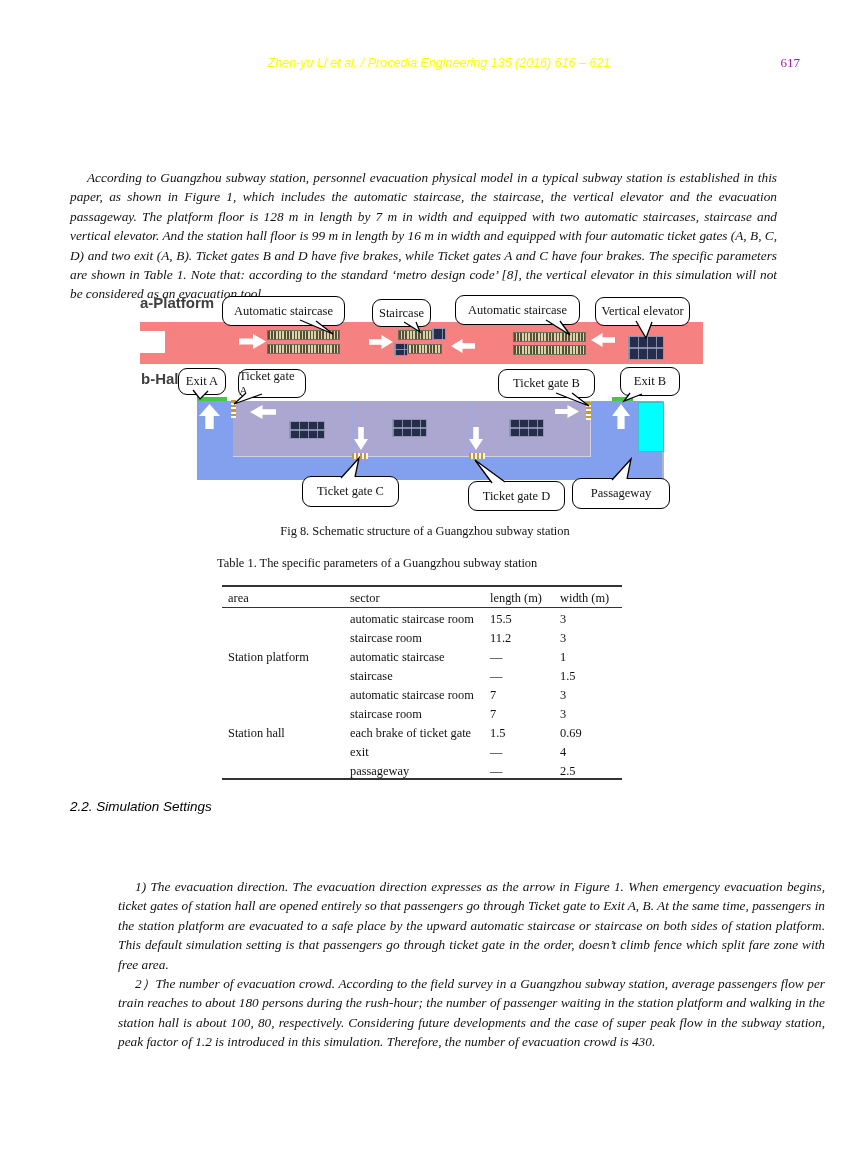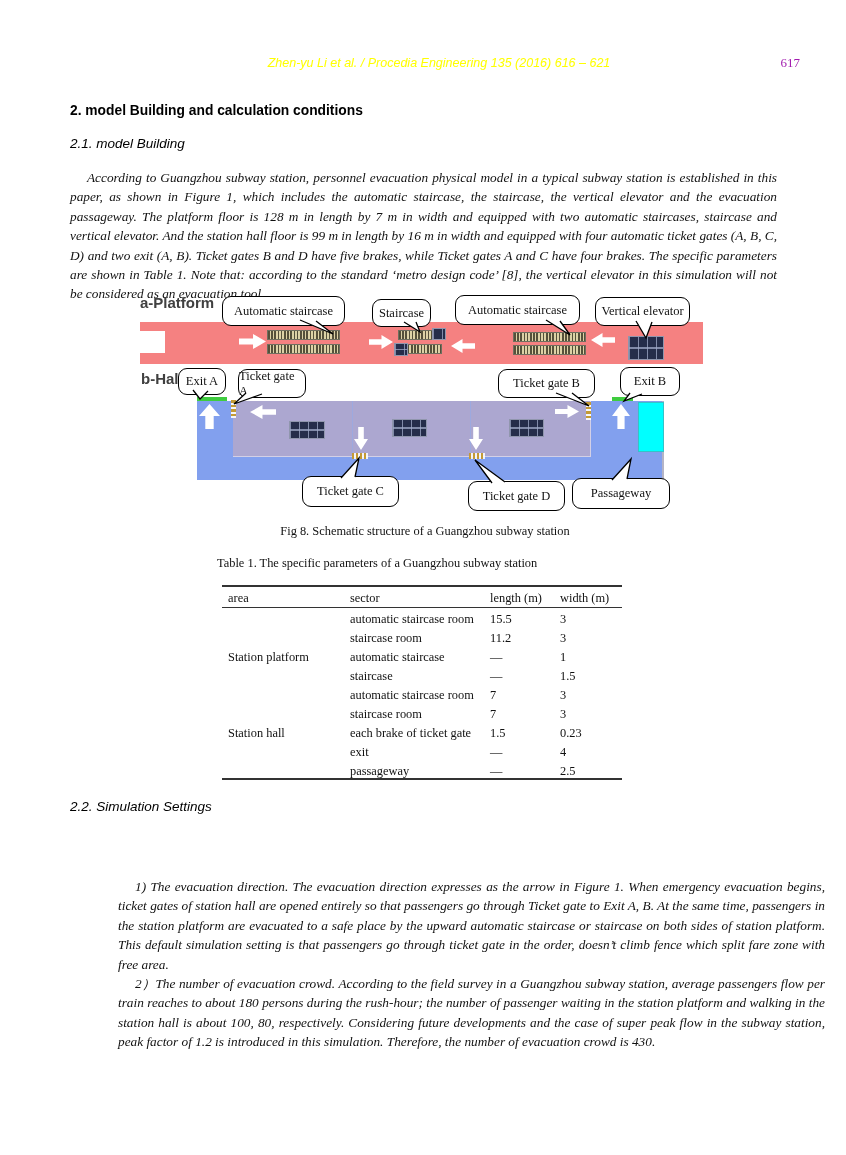--- a/index.html
+++ b/index.html
@@ -48,22 +48,20 @@
   .tbl-c4{width:62px;}
 </style>
 </head>
 <body>
 
 <div class="page">
 
   <div class="abs running-head">Zhen-yu Li et al. / Procedia Engineering 135 (2016) 616 – 621</div>
   <div class="abs page-number">617</div>
 
-  <div class="abs h2">2. model Building and calculation conditions</div>
-  <div class="abs h3" style="left:70px;top:136px;">2.1. model Building</div>
 
   <div class="abs bodytext" style="left:70px;top:168px;">
     <p>According to Guangzhou subway station, personnel evacuation physical model in a typical subway station is established in this paper, as shown in Figure 1, which includes the automatic staircase, the staircase, the vertical elevator and the evacuation passageway. The platform floor is 128 m in length by 7 m in width and equipped with two automatic staircases, staircase and vertical elevator. And the station hall floor is 99 m in length by 16 m in width and equipped with four automatic ticket gates (A, B, C, D) and two exit (A, B). Ticket gates B and D have five brakes, while Ticket gates A and C have four brakes. The specific parameters are shown in Table 1. Note that: according to the standard ‘metro design code’ [8], the vertical elevator in this simulation will not be considered as an evacuation tool.</p>
   </div>
 
   <div class="abs fig-label" style="left:140px;top:294px;">a-Platform</div>
 
   <div class="abs platform-band" style="left:140px;top:322px;width:563px;height:42px;"></div>
   <div class="abs" style="left:140px;top:331px;width:25px;height:22px;background:#fff;z-index:2;"></div>
 
@@ -187,21 +185,21 @@
     <div class="tbl-row">
       <div class="tbl-c1"></div>
       <div class="tbl-c2">staircase room</div>
       <div class="tbl-c3">7</div>
       <div class="tbl-c4">3</div>
     </div>
     <div class="tbl-row">
       <div class="tbl-c1">Station hall</div>
       <div class="tbl-c2">each brake of ticket gate</div>
       <div class="tbl-c3">1.5</div>
-      <div class="tbl-c4">0.23</div>
+      <div class="tbl-c4">0.69</div>
     </div>
     <div class="tbl-row">
       <div class="tbl-c1"></div>
       <div class="tbl-c2">exit</div>
       <div class="tbl-c3">—</div>
       <div class="tbl-c4">4</div>
     </div>
     <div class="tbl-row">
       <div class="tbl-c1"></div>
       <div class="tbl-c2">passageway</div>

